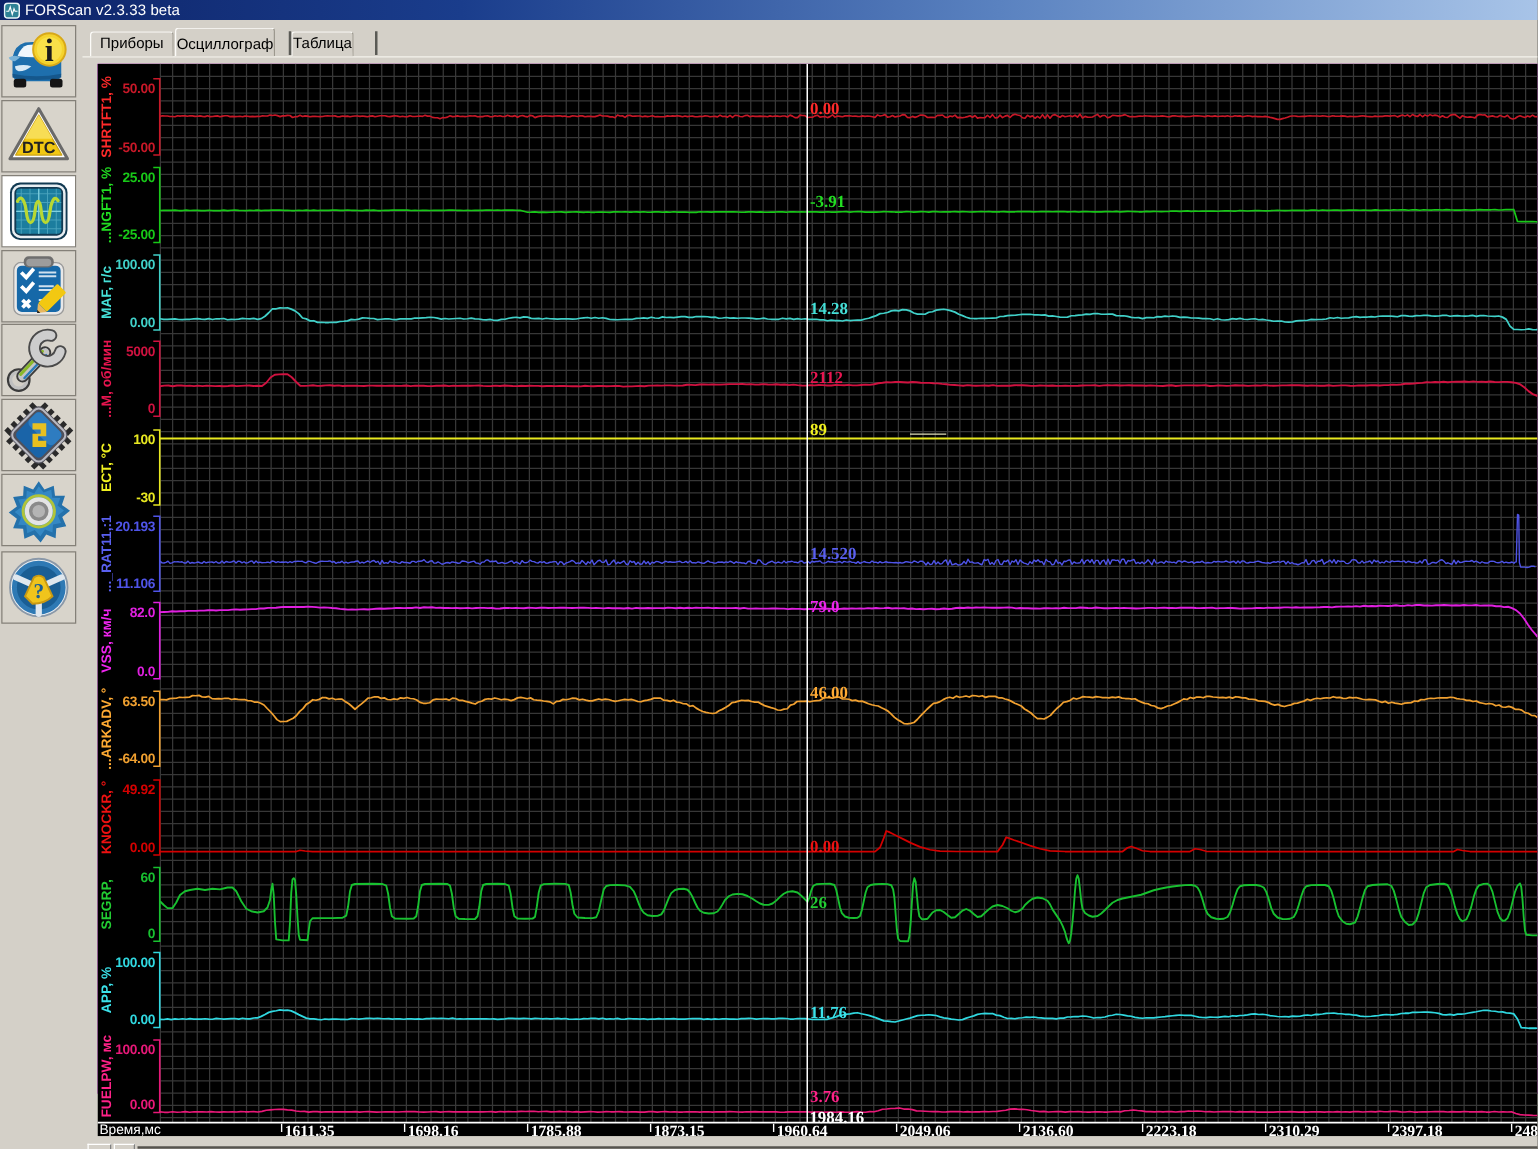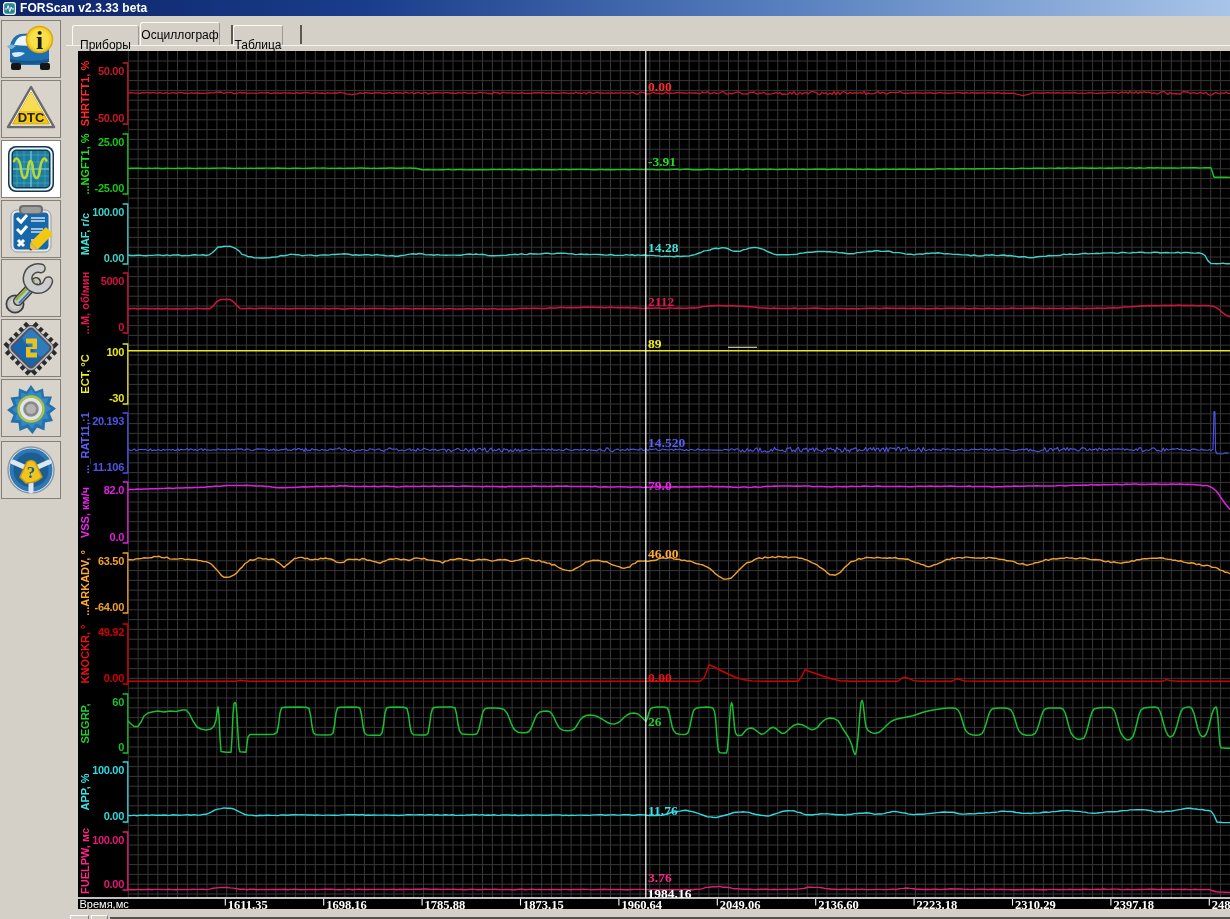--- a/index.html
+++ b/index.html
@@ -1,19 +1,19 @@
 <!DOCTYPE html>
 <html><head><meta charset="utf-8"><title>FORScan v2.3.33 beta</title>
 <style>
 * {margin:0;padding:0;box-sizing:border-box}
 html,body {width:1230px;height:919px;overflow:hidden;background:#d4d0c8;font-family:"Liberation Sans",sans-serif}
 #titlebar {position:absolute;left:0;top:0;width:1230px;height:16px;background:linear-gradient(to right,#0d2368,#1a3d8c 30%,#5a82c0 65%,#a8c4e8 100%)}
-#titlebar span {position:absolute;left:20px;top:1px;color:#fff;font-size:12px;font-weight:bold;letter-spacing:0.1px}
+#titlebar span {position:absolute;left:20px;top:1px;color:#fff;font-size:12px;font-weight:normal;letter-spacing:0.1px}
 .sbtn {position:absolute;left:1px;width:60px;height:58px;background:#d8d4cb;border:1px solid #848078;display:flex;align-items:center;justify-content:center}
-.tab {position:absolute;height:20px;background:#d4d0c8;border-top:1px solid #fcfbf8;border-left:1px solid #fcfbf8;border-right:1px solid #9c988e;border-radius:3px 3px 0 0;font-size:12px;color:#000;text-align:center;padding-top:12px}
+.tab {position:absolute;height:20px;background:#d4d0c8;border-top:1px solid #fcfbf8;border-left:1px solid #fcfbf8;border-right:1px solid #9c988e;border-radius:3px 3px 0 0;font-size:12px;color:#000;text-align:center;padding-top:1px}
 .tsep {position:absolute;top:25px;height:19px;width:2px;background:#5a5a55}
 #chart {position:absolute;left:78px;top:51px;width:1152px;height:824px;background:#a21caf}
 .tk {font-family:"Liberation Sans",sans-serif;font-size:11px;font-weight:bold;letter-spacing:-0.3px}
 .nm {font-family:"Liberation Sans",sans-serif;font-size:11px;font-weight:bold;letter-spacing:0px}
 .vl {font-family:"Liberation Serif",serif;font-size:13.5px;font-weight:bold}
 .tm {font-family:"Liberation Serif",serif;font-size:12.5px;font-weight:bold}
 .vr {font-family:"Liberation Sans",sans-serif;font-size:11px;font-weight:normal}
 .bb {position:absolute;background:#d4d0c8;border-top:1px solid #fff;border-left:1px solid #fff;border-right:1px solid #808080;height:10px}
 </style></head>
 <body>

